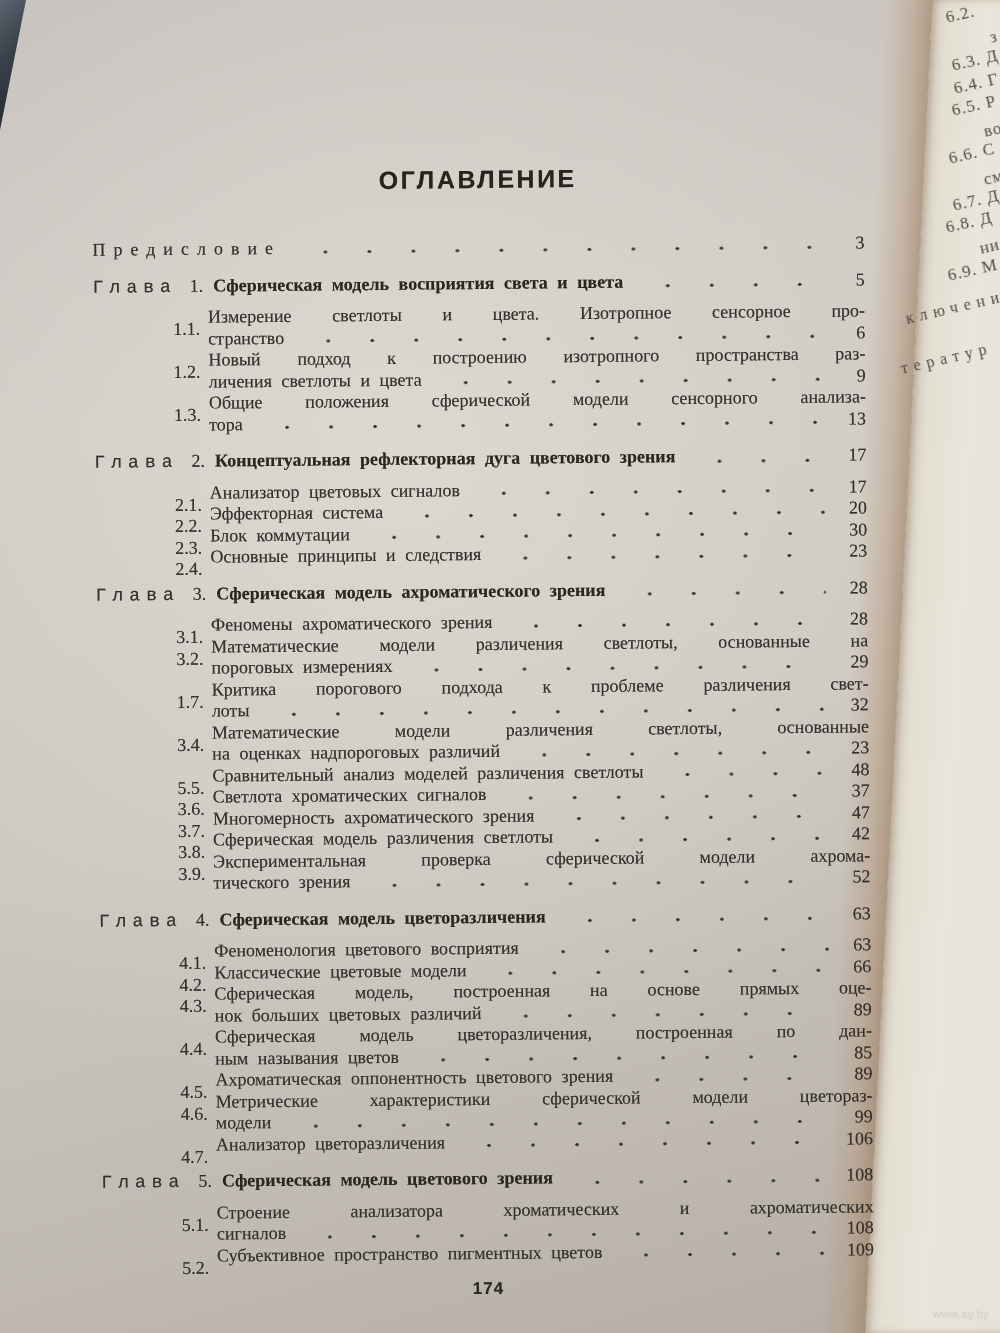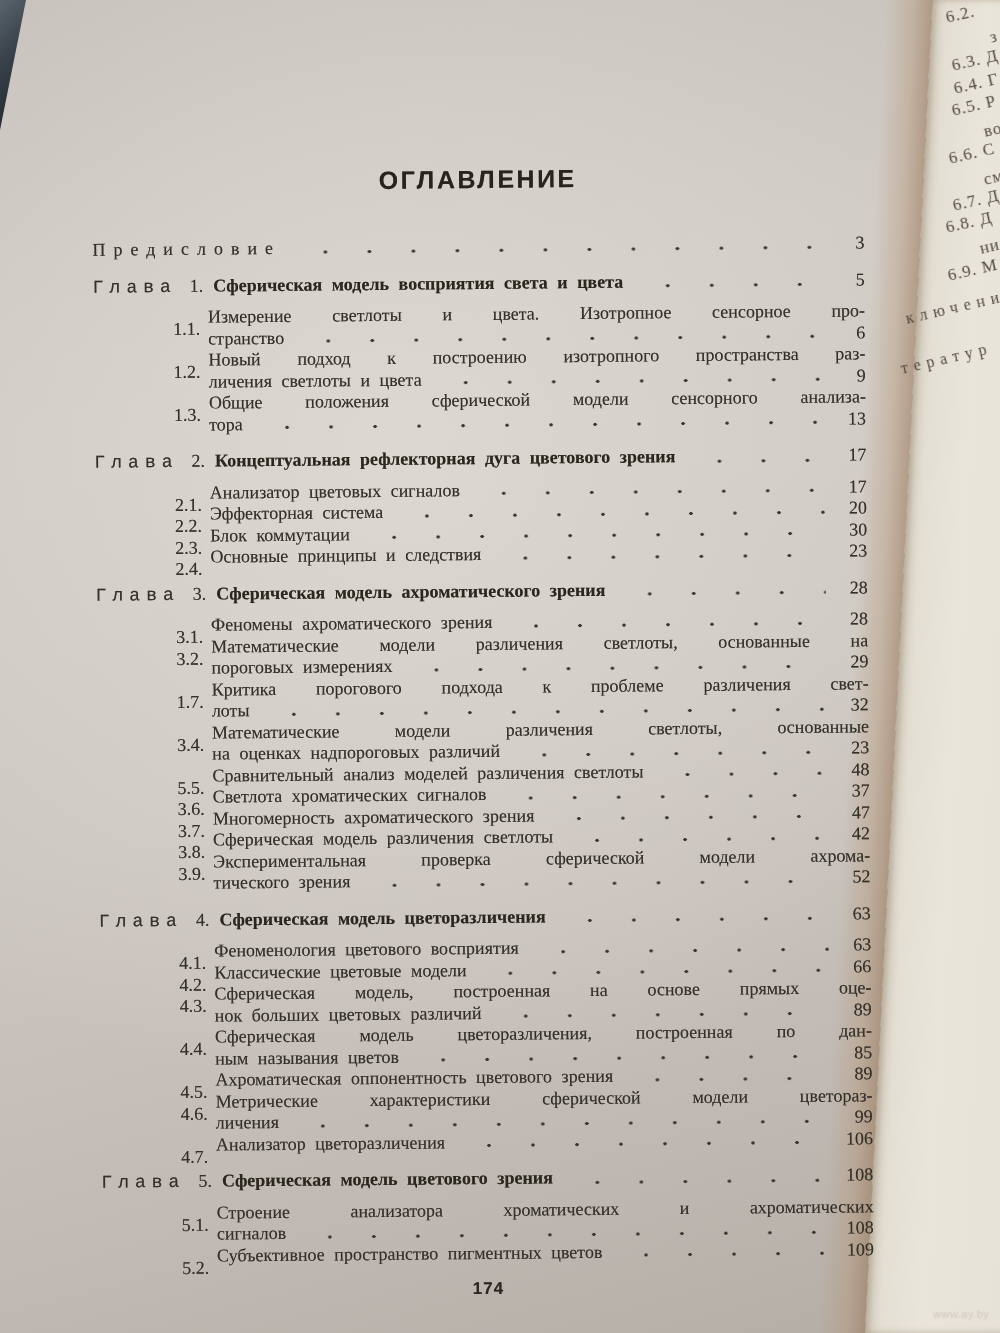--- a/index.html
+++ b/index.html
@@ -365,21 +365,21 @@
             <span>Ахроматическая оппонентность цветового зрения</span>
             <span class="leader"></span>
             <span class="pg">89</span>
           </div>
         </div>
 
         <div class="row section">
           <span class="s-num">4.6.</span>
           <div class="s-just">Метрические характеристики сферической модели цветораз-</div>
           <div class="flexline">
-            <span>личения</span>
+            <span>модели</span>
             <span class="leader"></span>
             <span class="pg">99</span>
           </div>
         </div>
 
         <div class="row section">
           <span class="s-num">4.7.</span>
           <div class="flexline">
             <span>Анализатор цветоразличения</span>
             <span class="leader"></span>

